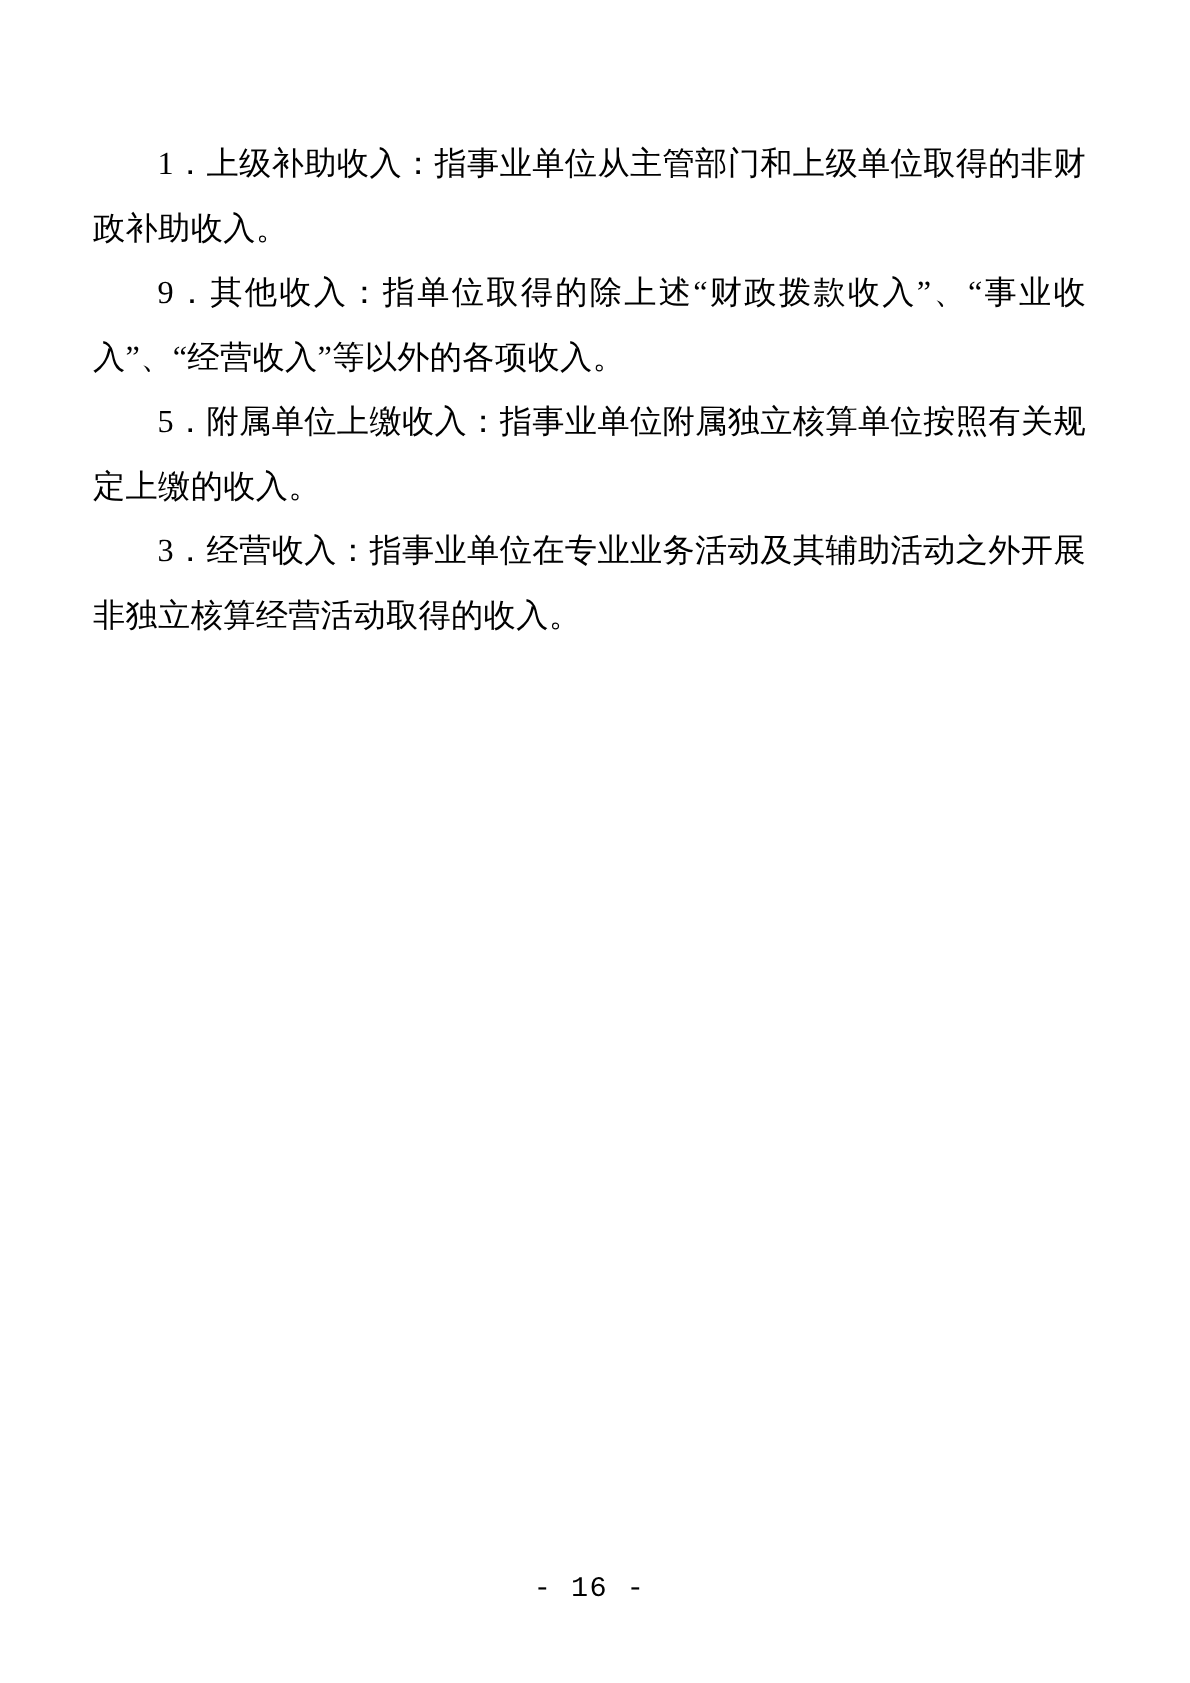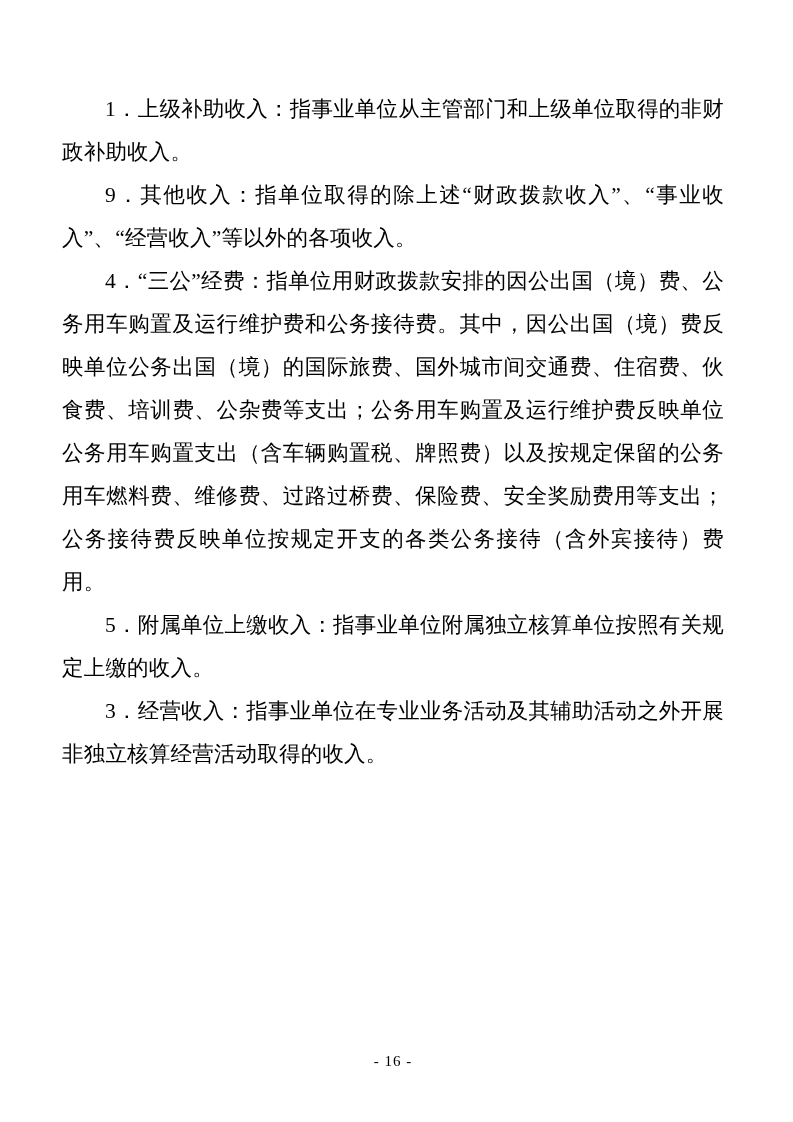--- a/index.html
+++ b/index.html
@@ -36,31 +36,30 @@
     text-align: justify;
     text-justify: inter-character;
     white-space: normal;
   }
   .page-number {
     position: absolute;
     left: 0;
     right: 0;
     bottom: 52px;
     text-align: center;
-    font-size: 15px;
-    font-family: Liberation Serif, serif;
+    font-size: 19px;
+    font-family: Liberation Mono, monospace;
     letter-spacing: 1px;
     color: #000000;
   }
 </style>
 </head>
 <body>
 
 <div class="page">
   <div class="doc-body">
     <p class="para">1．上级补助收入：指事业单位从主管部门和上级单位取得的非财政补助收入。</p>
     <p class="para">9．其他收入：指单位取得的除上述“财政拨款收入”、“事业收入”、“经营收入”等以外的各项收入。</p>
-    <p class="para">4．“三公”经费：指单位用财政拨款安排的因公出国（境）费、公务用车购置及运行维护费和公务接待费。其中，因公出国（境）费反映单位公务出国（境）的国际旅费、国外城市间交通费、住宿费、伙食费、培训费、公杂费等支出；公务用车购置及运行维护费反映单位公务用车购置支出（含车辆购置税、牌照费）以及按规定保留的公务用车燃料费、维修费、过路过桥费、保险费、安全奖励费用等支出；公务接待费反映单位按规定开支的各类公务接待（含外宾接待）费用。</p>
     <p class="para">5．附属单位上缴收入：指事业单位附属独立核算单位按照有关规定上缴的收入。</p>
     <p class="para">3．经营收入：指事业单位在专业业务活动及其辅助活动之外开展非独立核算经营活动取得的收入。</p>
   </div>
   <div class="page-number">- 16 -</div>
 </div>
 
 </body></html>

